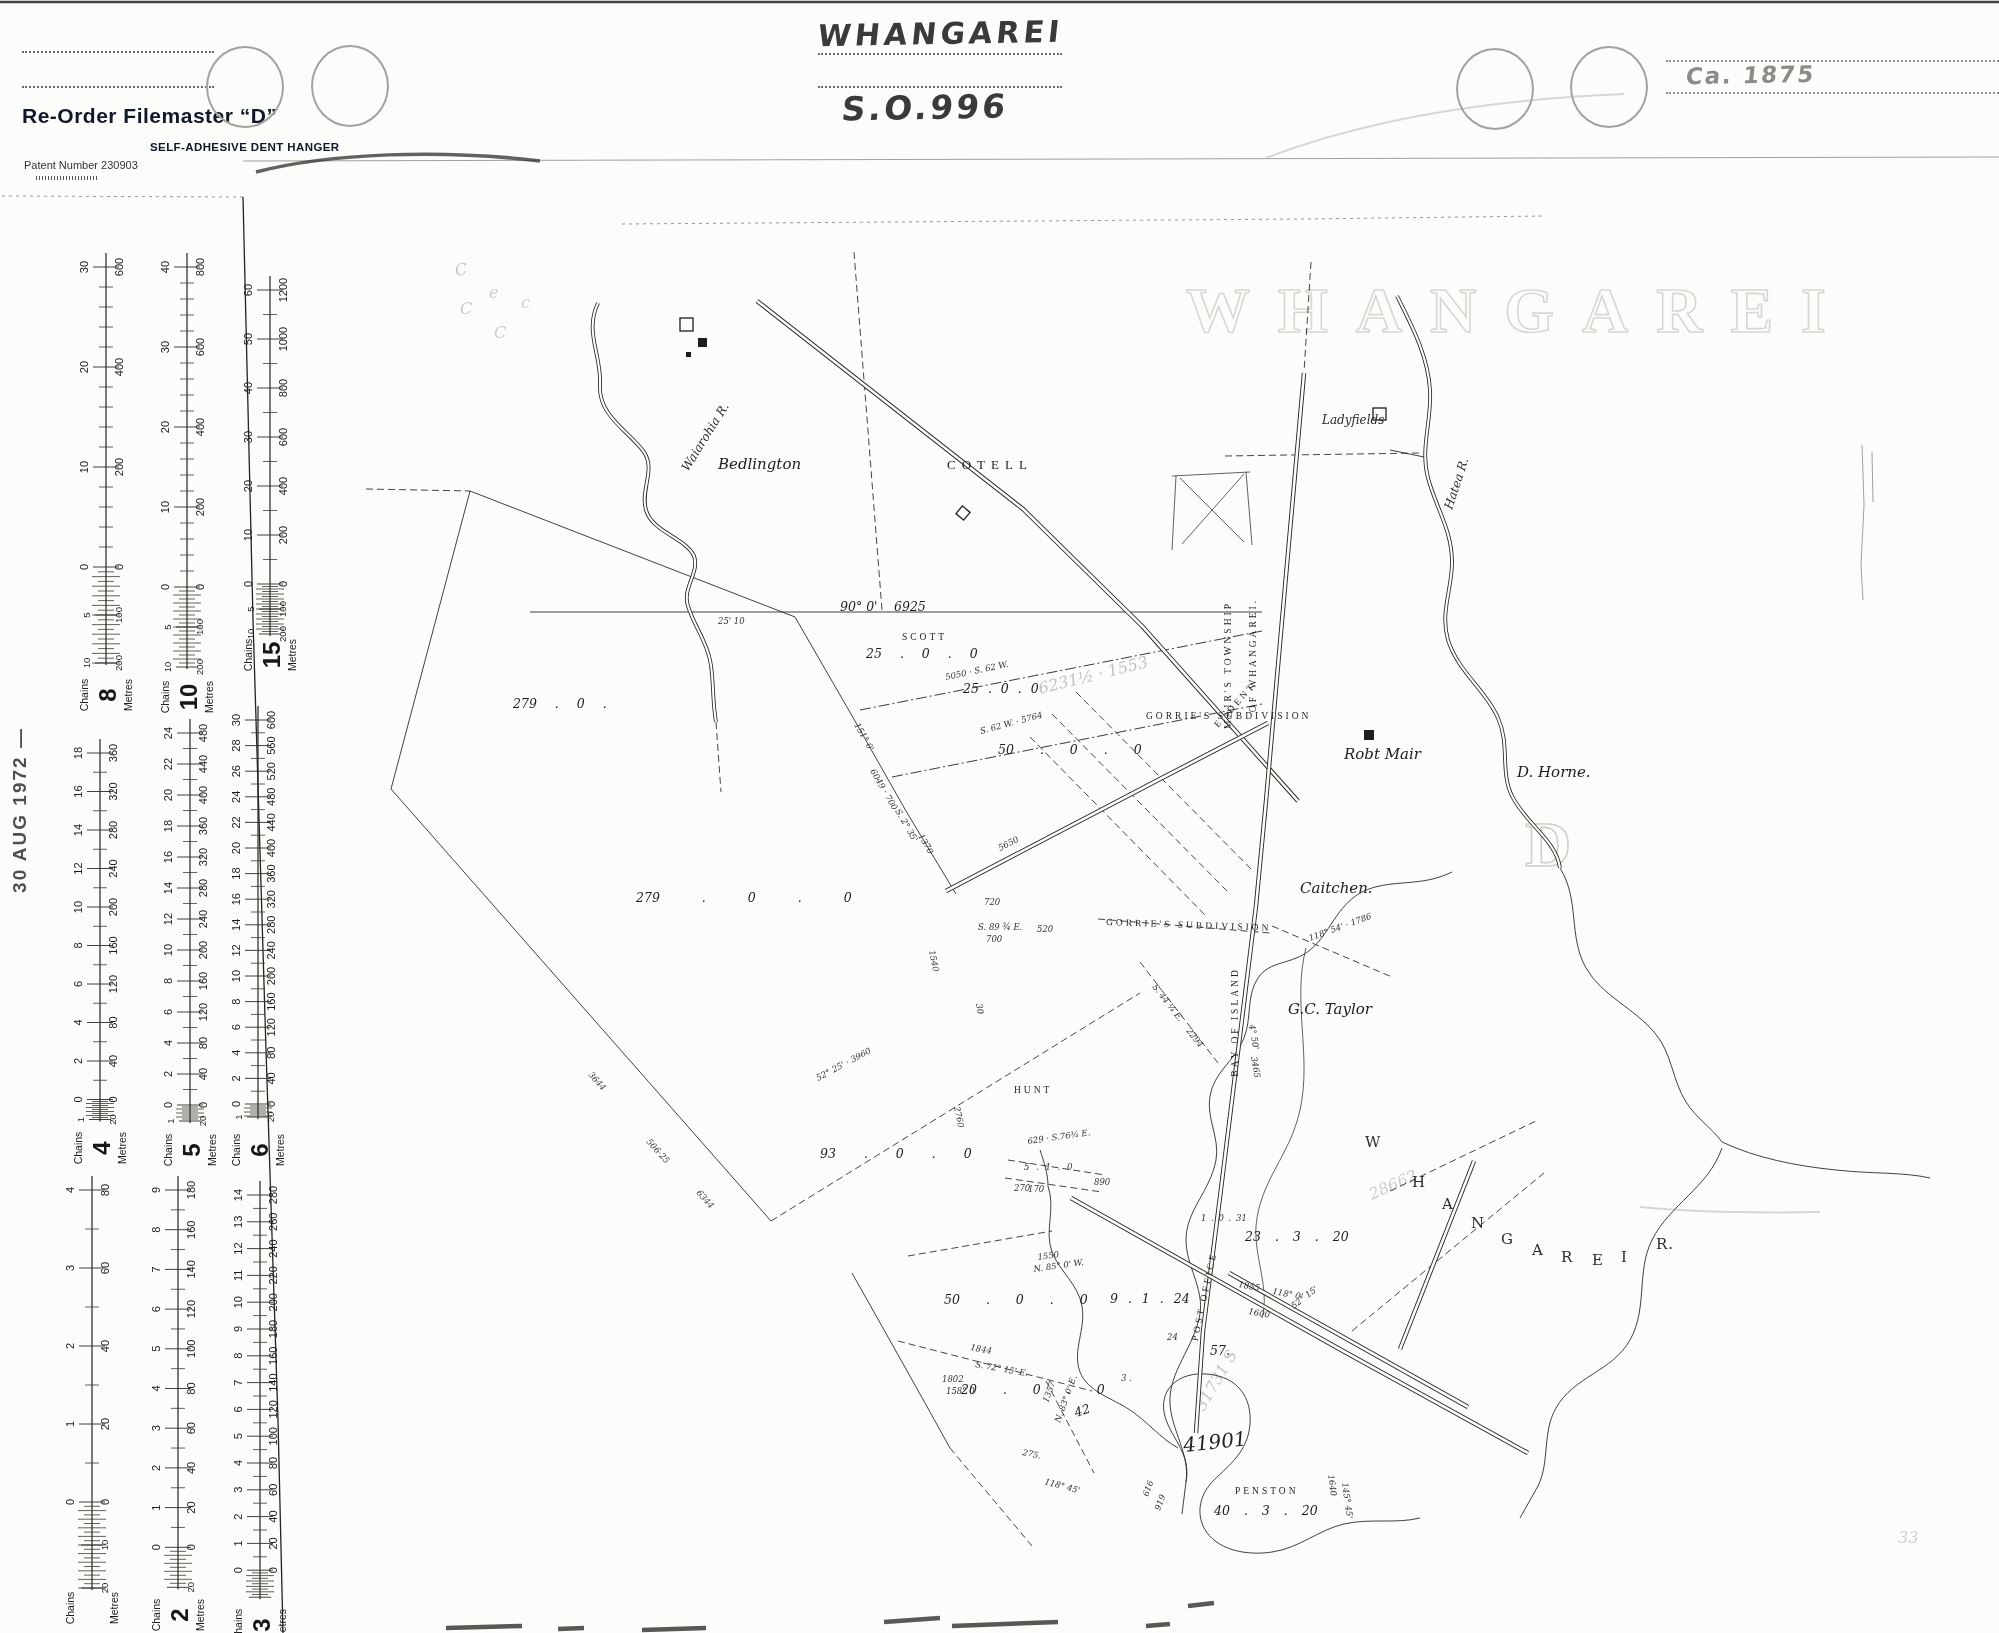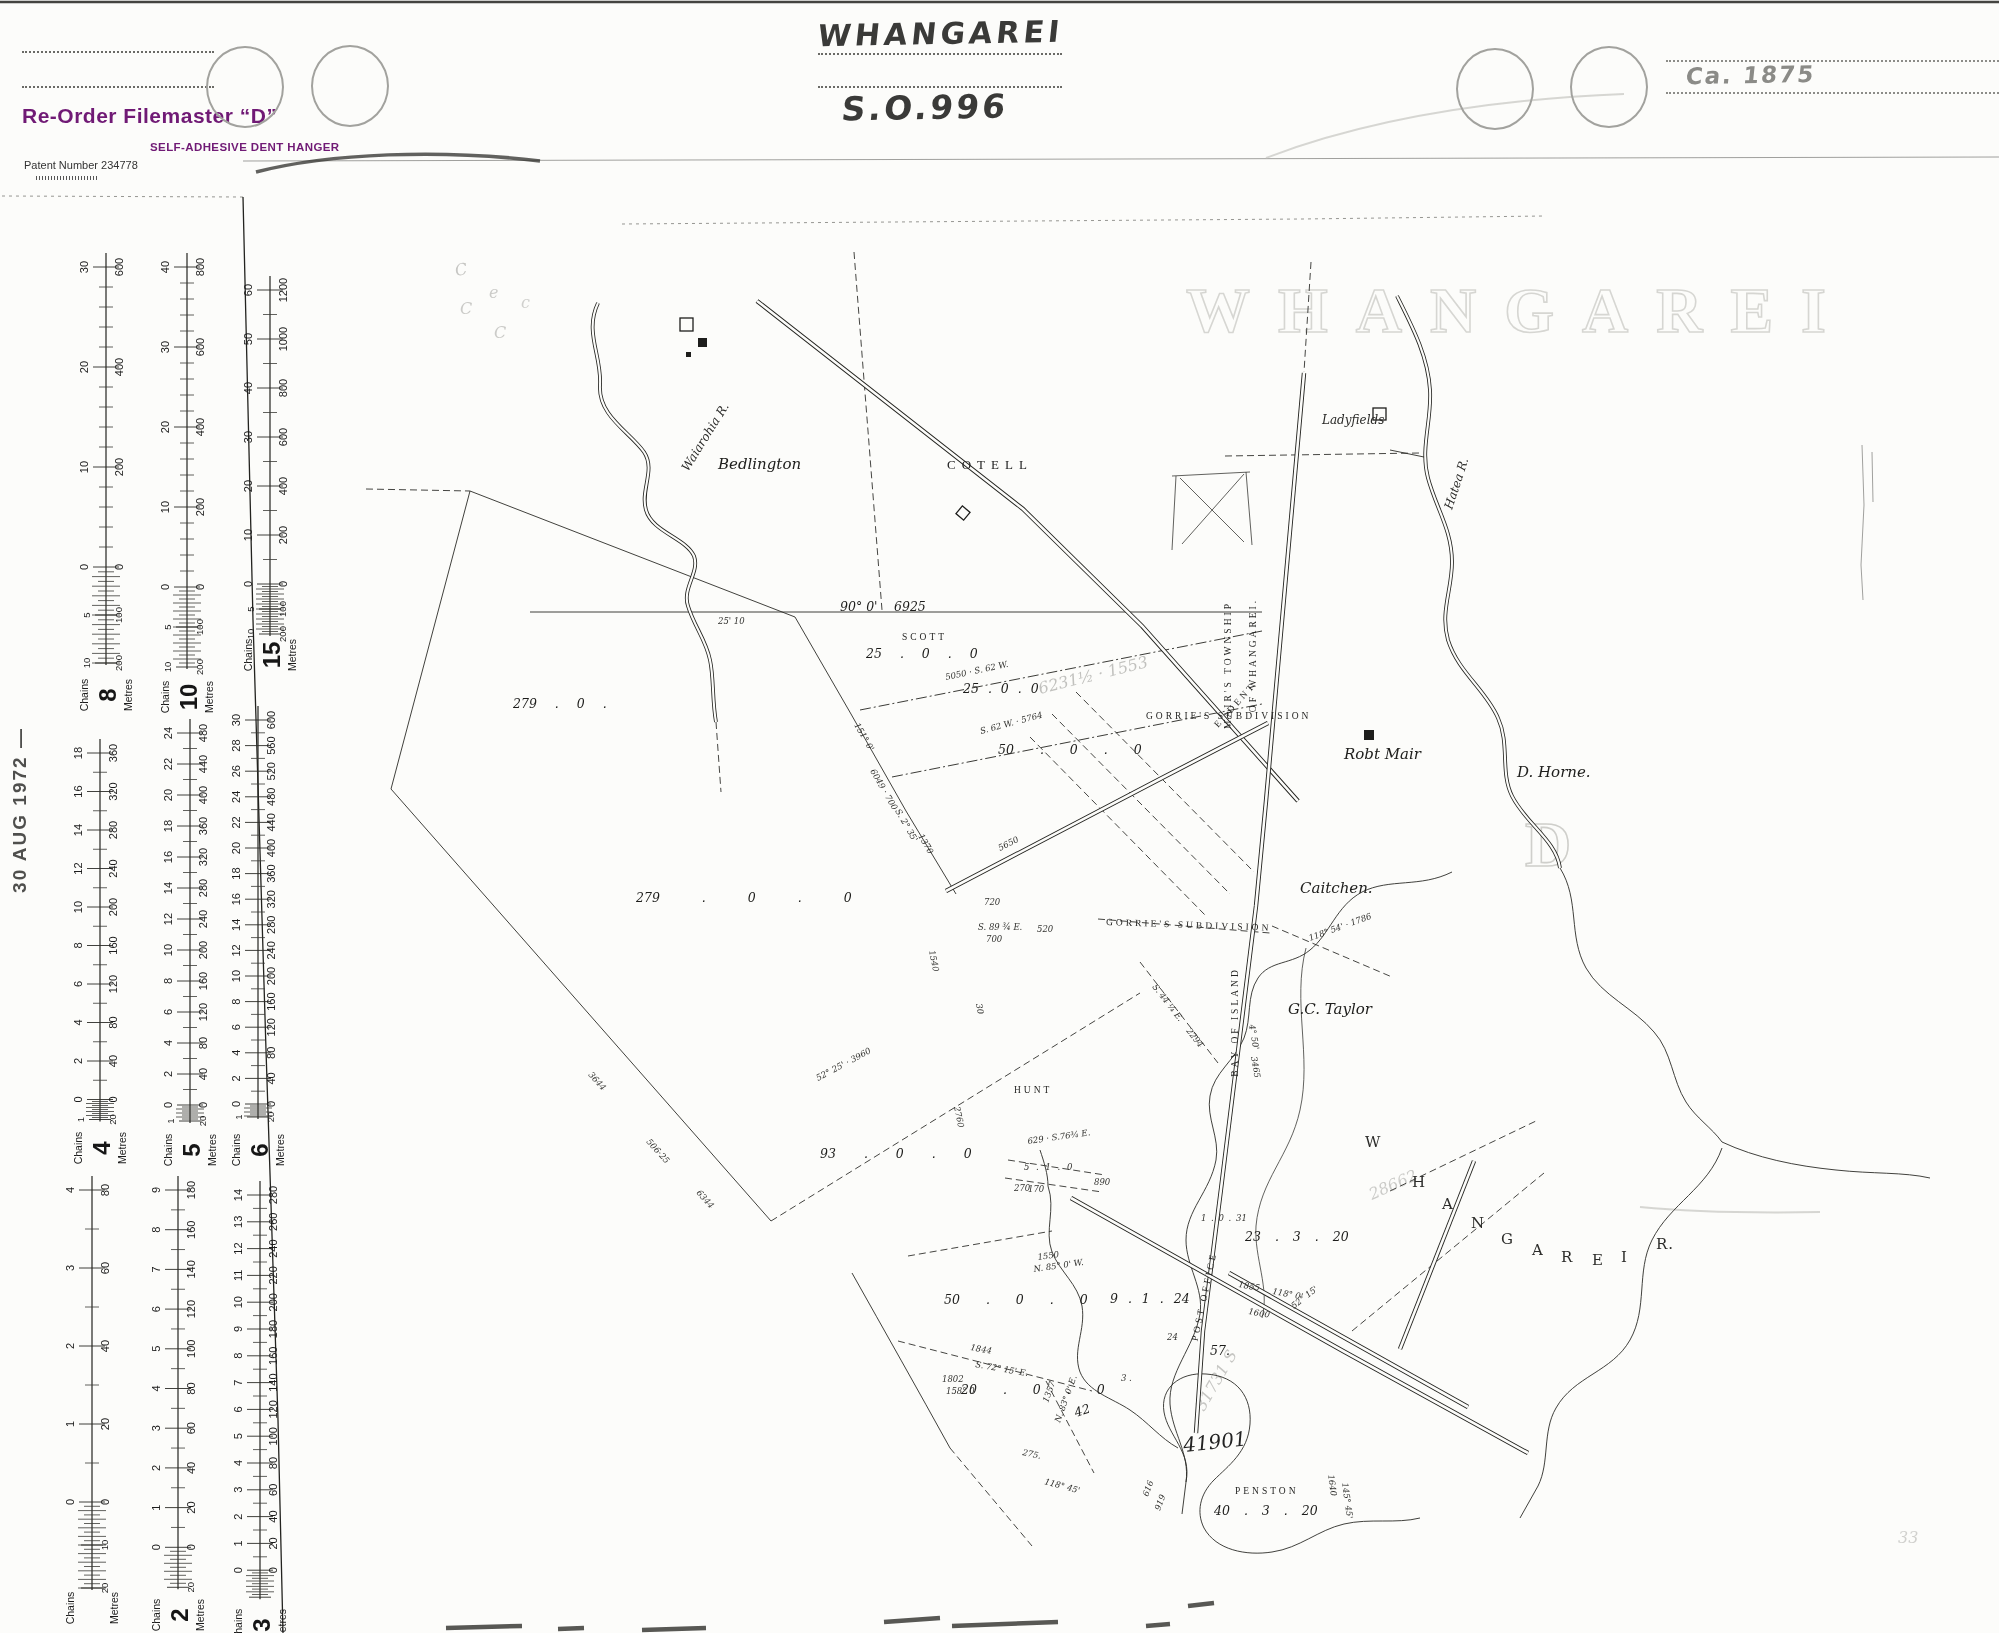--- a/index.html
+++ b/index.html
@@ -1,21 +1,21 @@
 <!DOCTYPE html>
 <html><head>
 <meta charset="utf-8">
 <style>
   html,body{margin:0;padding:0;background:#e8e8e4;}
   #page{position:relative;width:1999px;height:1633px;background:#fcfcfa;overflow:hidden;
         font-family:"Liberation Sans",sans-serif;}
   #sheet{position:absolute;left:0;top:0;width:1999px;height:1633px;}
 
   
-  .hdr{position:absolute;color:#701a75;}
+  .hdr{position:absolute;color:#0f172a;}
   .title{left:22px;top:104px;font-size:21px;font-weight:bold;letter-spacing:.5px;}
   .subtitle{left:150px;top:141px;font-size:11.5px;font-weight:bold;letter-spacing:.4px;}
   .patent{left:24px;top:159px;font-size:11px;color:#333;}
   .patent-hatch{position:absolute;left:36px;top:176px;width:62px;height:4px;
     background:repeating-linear-gradient(90deg,#555 0 1px,transparent 1px 3px);}
   .hand{font-family:"DejaVu Sans",sans-serif;color:#3a3a38;transform:skewX(-7deg) rotate(-1deg);}
   .hand-town{left:818px;top:16px;font-size:30px;letter-spacing:4px;font-weight:bold;}
   .hand-so{left:842px;top:88px;font-size:33px;letter-spacing:3px;font-weight:bold;}
   .hand-date{left:1686px;top:62px;font-size:23px;letter-spacing:2px;color:#8b8b87;font-weight:bold;}
   .dotline{position:absolute;border-bottom:2px dotted #6a6a66;height:0;}
@@ -813,21 +813,21 @@
         <text x="1592" y="1265" class="t-letter" text-anchor="start">E</text>
         <text x="1621" y="1262" class="t-letter" text-anchor="start">I</text>
         <text x="1656" y="1249" class="t-letter" font-size="14" text-anchor="start">R.</text>
       </g>
   </svg>
 
   <div class="dotline" style="left:22px;top:51px;width:192px"></div>
   <div class="dotline" style="left:22px;top:86px;width:192px"></div>
   <div class="hdr title">Re-Order Filemaster “D”</div>
   <div class="hdr subtitle">SELF-ADHESIVE DENT HANGER</div>
-  <div class="hdr patent">Patent Number 234778</div>
+  <div class="hdr patent">Patent Number 230903</div>
   <div class="patent-hatch"></div>
 
   <div class="hole" style="left:206px;top:46px"></div>
   <div class="hole" style="left:311px;top:45px"></div>
   <div class="hole" style="left:1456px;top:48px"></div>
   <div class="hole" style="left:1570px;top:46px"></div>
 
   <div class="dotline" style="left:818px;top:53px;width:244px"></div>
   <div class="dotline" style="left:818px;top:86px;width:244px"></div>
   <div class="hdr hand hand-town">WHANGAREI</div>

